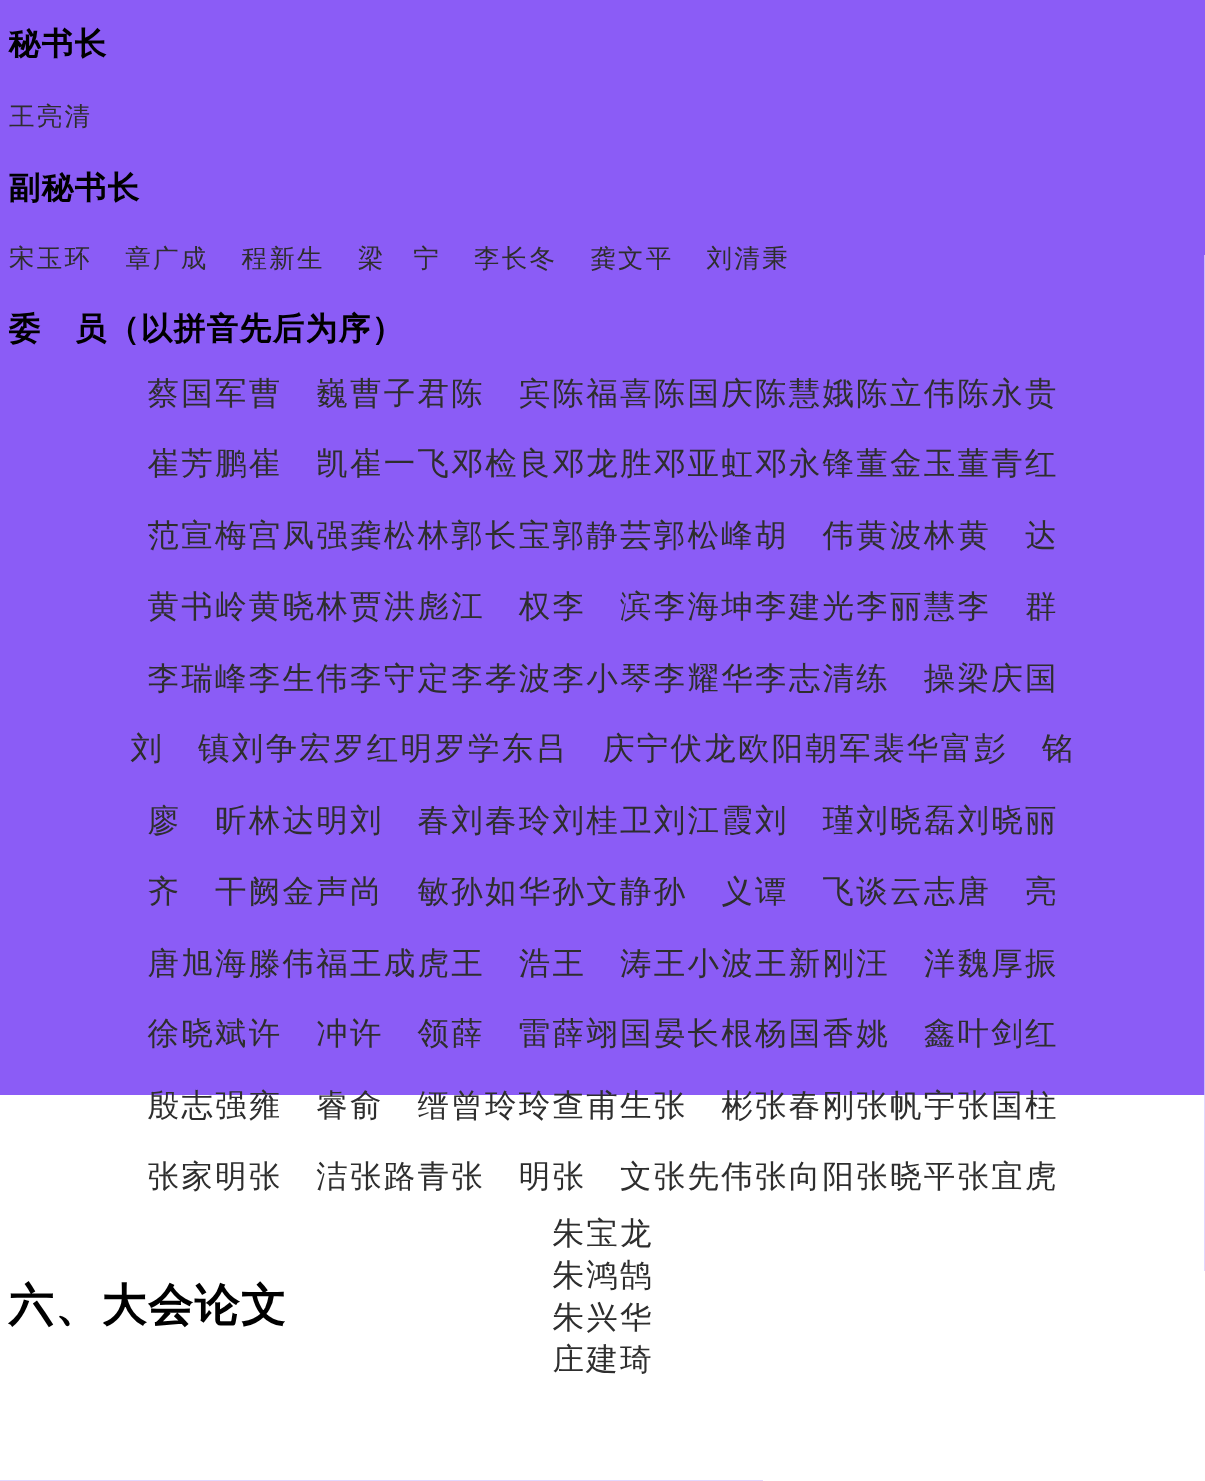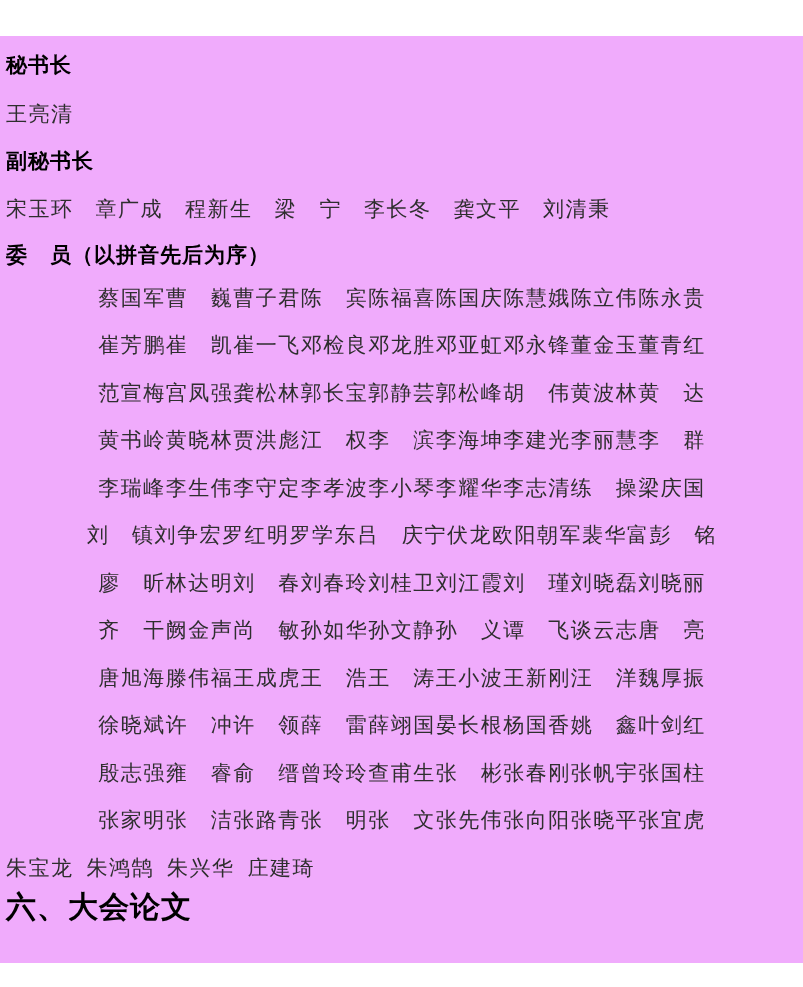--- a/index.html
+++ b/index.html
@@ -8,41 +8,40 @@
     background: #ffffff;
   }
   body {
     width: 803px;
     height: 987px;
     overflow: hidden;
   }
   .page {
     box-sizing: border-box;
     width: 803px;
-    height: 927px;
+    height: 730px;
     padding: 16px 5px 0 6px;
     font-family: "Liberation Serif", "DejaVu Serif", serif;
     color: #2e2e2e;
-    background: #f0abfc;
-    margin-top: 36px;
+    background: #8b5cf6;
   }
   .heading {
     font-weight: 700;
     color: #000000;
     font-size: 21px;
     line-height: 26px;
     letter-spacing: 1px;
   }
   .heading.big {
     font-size: 30px;
     margin-top: 2px;
   }
   .name-line {
     margin-top: 23px;
-    font-size: 21px;
+    font-size: 17px;
     line-height: 26px;
     letter-spacing: 1.5px;
     display: flex;
     gap: 22px;
   }
   .heading.h-deputy { margin-top: 21px; }
   .name-line.deputies { margin-top: 22px; }
   .heading.h-members { margin-top: 20px; }
   .members {
     margin-top: 6px;
@@ -50,21 +49,21 @@
     letter-spacing: 1.5px;
   }
   .members .row {
     height: 47.5px;
     display: flex;
     align-items: center;
     justify-content: center;
   }
   .members .row.short {
     justify-content: flex-start;
-    gap: 13px;
+    flex-direction: column;
   }
   .name { white-space: pre; }
 </style>
 </head>
 <body>
 
 <div class="page">
 
   <div class="heading">秘书长</div>
 

